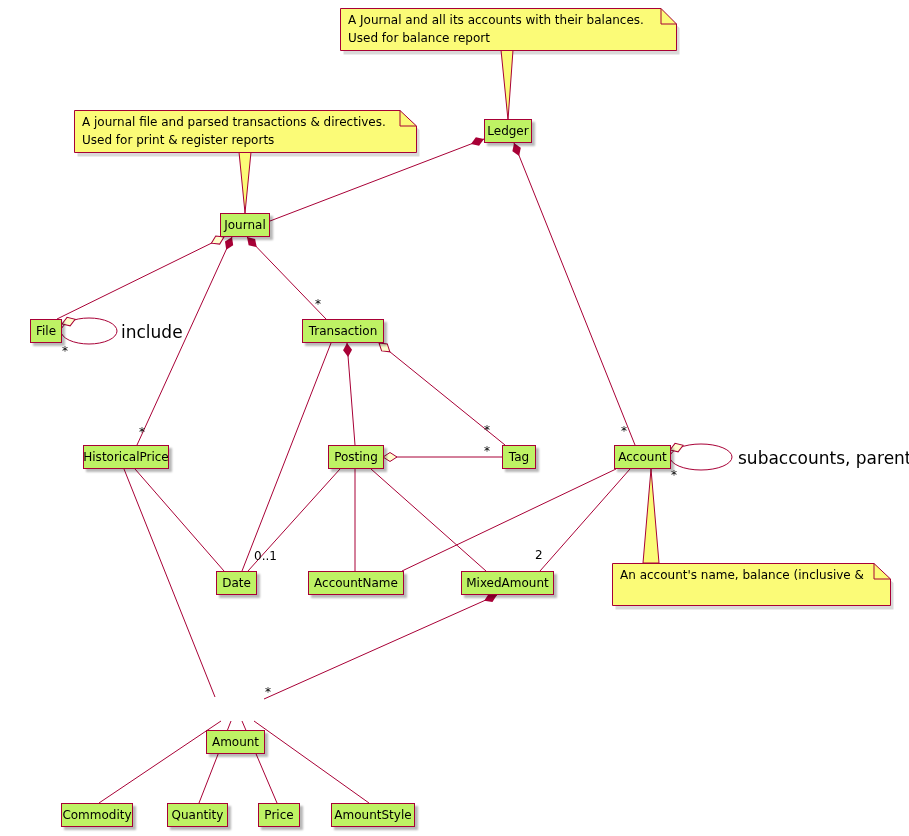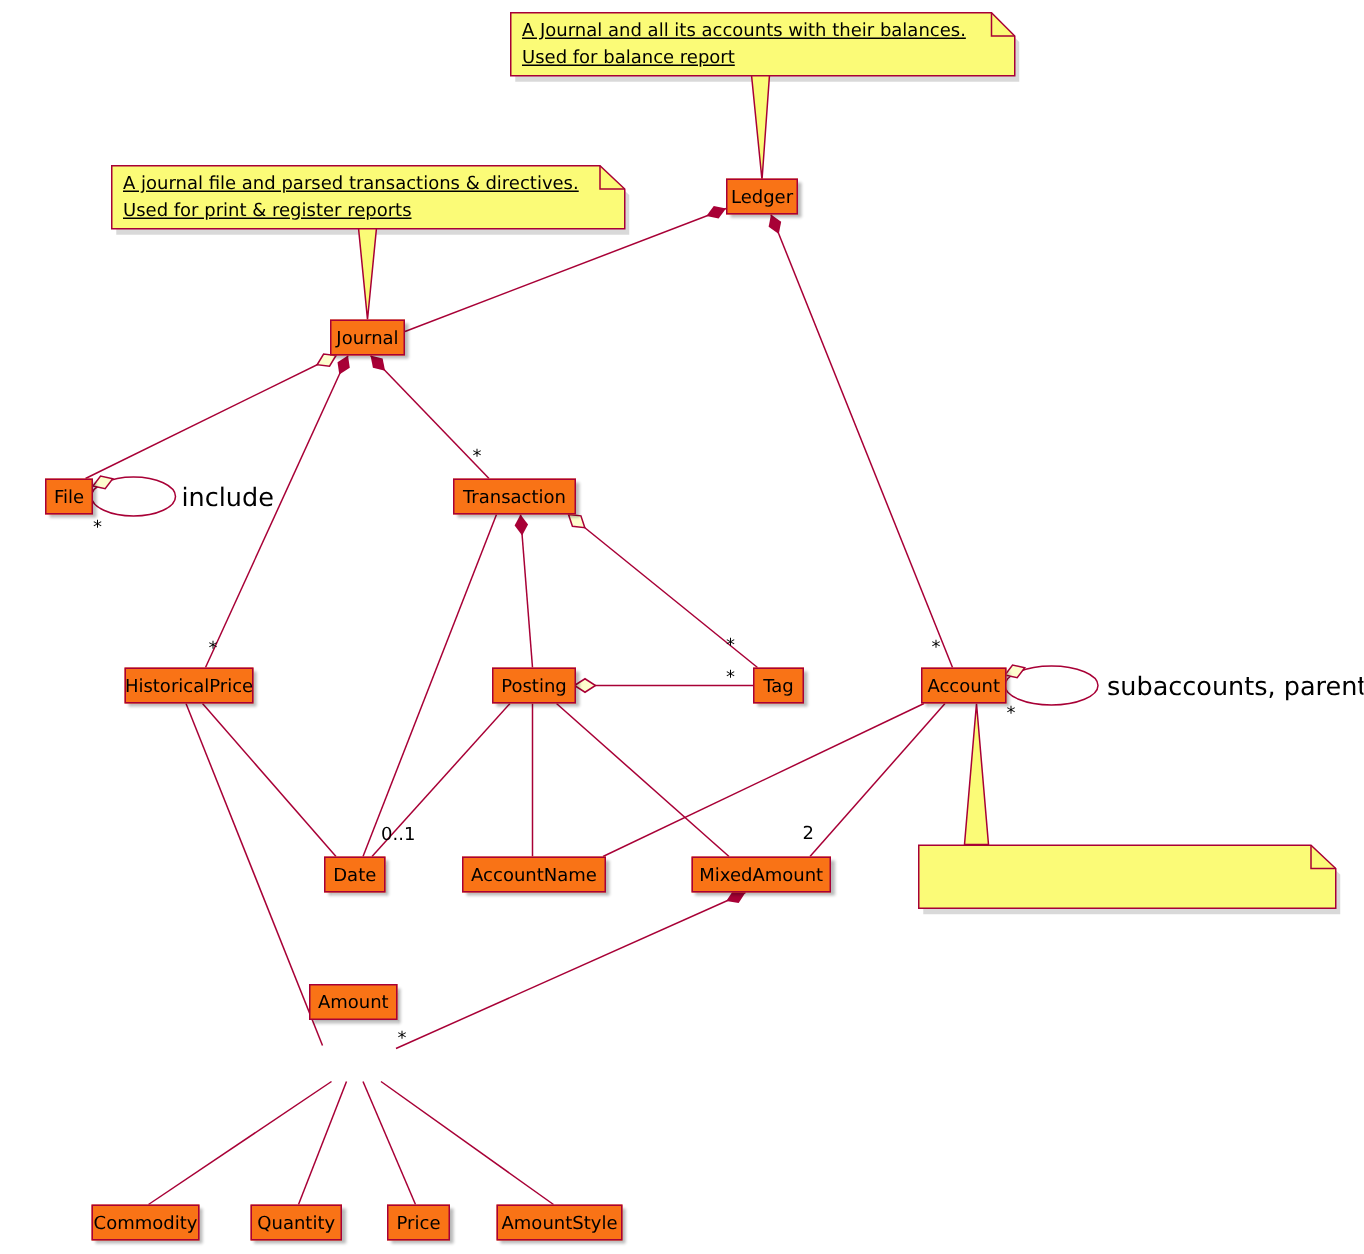--- a/index.html
+++ b/index.html
@@ -3,30 +3,30 @@
 <meta charset="utf-8">
 <style>
   html,body{margin:0;padding:0;background:#ffffff;}
   body{
     width:909px;height:836px;position:relative;overflow:hidden;
     font-family:"DejaVu Sans","Liberation Sans",sans-serif;color:#000;
   }
   #edges-svg{position:absolute;left:0;top:0;}
   .cls{
     position:absolute;height:24px;box-sizing:border-box;
-    background:#f97316;border:1.5px solid #A80036;
+    background:#bef264;border:1.5px solid #A80036;
     display:flex;align-items:center;justify-content:center;
     font-size:12px;white-space:nowrap;
     box-shadow:2.5px 2.5px 2px rgba(0,0,0,0.28);
   }
   .note-text{
     position:absolute;box-sizing:border-box;padding:3px 8px;
     font-size:12px;line-height:18px;
   }
-  .note-text div{white-space:nowrap;text-decoration:underline;}
+  .note-text div{white-space:nowrap;}
   .lbl{
     position:absolute;font-size:17px;white-space:nowrap;
   }
   .mult{
     position:absolute;font-size:12px;white-space:nowrap;
   }
 </style>
 </head>
 <body>
 
@@ -99,35 +99,36 @@
 <div class="cls" style="left:220px;top:213px;width:50px">Journal</div>
 <div class="cls" style="left:30px;top:319px;width:32px">File</div>
 <div class="cls" style="left:302px;top:319px;width:82px">Transaction</div>
 <div class="cls" style="left:83px;top:445px;width:86px">HistoricalPrice</div>
 <div class="cls" style="left:328px;top:445px;width:56px">Posting</div>
 <div class="cls" style="left:502px;top:445px;width:34px">Tag</div>
 <div class="cls" style="left:614px;top:445px;width:57px">Account</div>
 <div class="cls" style="left:216px;top:571px;width:41px">Date</div>
 <div class="cls" style="left:308px;top:571px;width:96px">AccountName</div>
 <div class="cls" style="left:461px;top:571px;width:93px">MixedAmount</div>
-<div class="cls" style="left:206px;top:656px;width:59px">Amount</div>
+<div class="cls" style="left:206px;top:730px;width:59px">Amount</div>
 <div class="cls" style="left:61px;top:803px;width:72px">Commodity</div>
 <div class="cls" style="left:167px;top:803px;width:61px">Quantity</div>
 <div class="cls" style="left:258px;top:803px;width:42px">Price</div>
 <div class="cls" style="left:331px;top:803px;width:84px">AmountStyle</div>
 
 <div class="note-text" style="left:340px;top:8px;width:336px;height:42px">
   <div>A Journal and all its accounts with their balances.</div>
   <div>Used for balance report</div>
 </div>
 <div class="note-text" style="left:74px;top:110px;width:342px;height:54px">
   <div>A journal file and parsed transactions &amp; directives.</div>
   <div>Used for print &amp; register reports</div>
 </div>
 <div class="note-text" style="left:612px;top:563px;width:278px;height:42px">
+  <div>An account's name, balance (inclusive &amp;</div>
 </div>
 
 <span class="lbl" style="left:121px;top:322px">include</span>
 <span class="lbl" style="left:738px;top:448px">subaccounts, parent</span>
 <span class="mult" style="left:62px;top:344px">*</span>
 <span class="mult" style="left:315px;top:297px">*</span>
 <span class="mult" style="left:139px;top:425px">*</span>
 <span class="mult" style="left:484px;top:423px">*</span>
 <span class="mult" style="left:484px;top:444px">*</span>
 <span class="mult" style="left:621px;top:424px">*</span>

